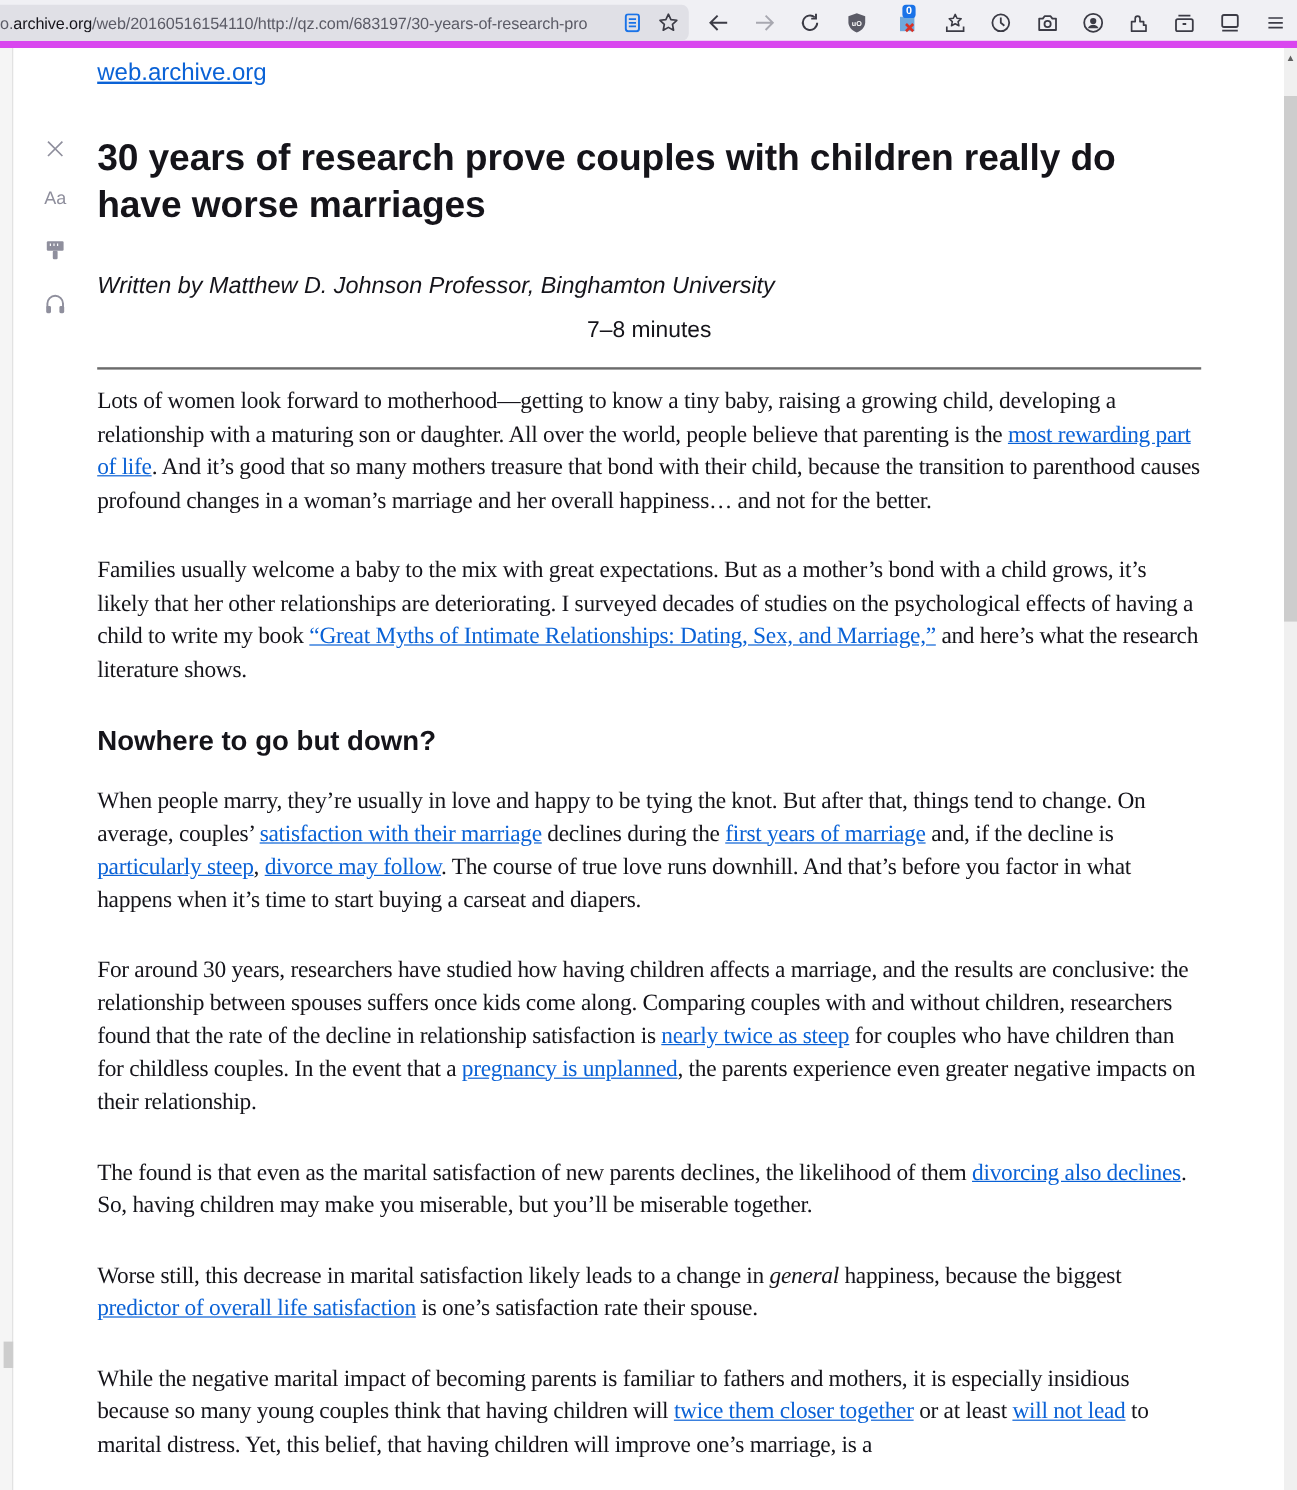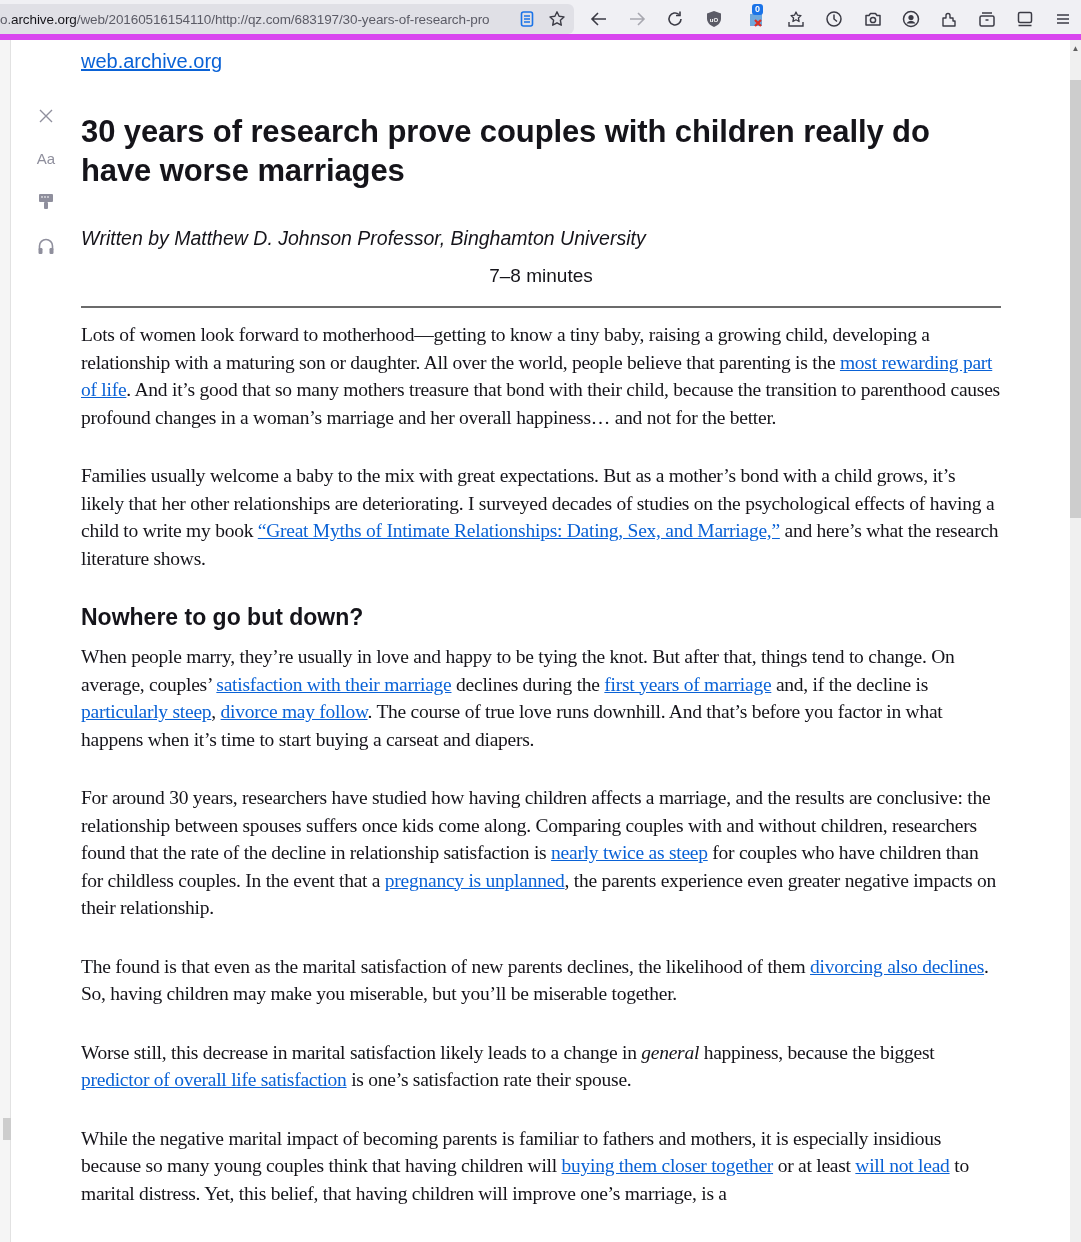--- a/index.html
+++ b/index.html
@@ -41,21 +41,21 @@
     background: #f5f5f5; border-right: 1px solid #e2e2e2;
   }
   .left-gutter-thumb {
     position: absolute; left: 3px; top: 1078px; width: 8px; height: 22px; background: #cdcdcd;
   }
 
   
   .reader-controls { position: absolute; left: 30px; top: 100px; width: 32px; }
   .rc-btn {
     position: absolute; left: 0; width: 32px; height: 32px;
-    display: flex; align-items: center; justify-content: center; color: #8f8f9d;
+    display: flex; align-items: flex-end; justify-content: center; color: #8f8f9d;
   }
   .rc-aa { font-size: 15px; color: #8f8f9d; }
 
   
   .vscroll {
     position: absolute; left: 1070px; top: 40px; width: 11px; height: 1202px; background: #f0f0f0;
   }
   .vscroll-arrow {
     position: absolute; left: 0; top: 0; width: 11px; height: 16px;
     display: flex; align-items: center; justify-content: center; font-size: 8px; color: #606060;
@@ -81,21 +81,21 @@
   .rule { margin-top: 17px; height: 2px; background: #6b6b6b; width: 920px; }
 
   .content { margin-top: 13px; }
   .content p {
     font-size: 19.5px; line-height: 27.5px; margin-bottom: 31px; color: #15141a;
     letter-spacing: -0.25px;
     font-family: Liberation Serif, serif;
   }
   .content a { color: #0a62d6; text-decoration: underline; }
   .content h3 {
-    font-size: 23px; font-weight: bold; line-height: 28px; margin-top: 22px; margin-bottom: 12px;
+    font-size: 23px; font-weight: bold; line-height: 28px; margin-top: 22px; margin-bottom: 23px;
   }
 </style>
 </head>
 <body>
 
 <div class="toolbar">
   <div class="urlbar">
     <div class="url-text"><span>o.</span><span class="host">archive.org</span><span>/web/20160516154110/http://qz.com/683197/30-years-of-research-pro</span></div>
     <div class="url-icon" style="left:517px;">
       <svg width="14" height="16" viewBox="0 0 14 16">
@@ -238,15 +238,15 @@
     <h3>Nowhere to go but down?</h3>
 
     <p><span>When people marry, they’re usually in love and happy to be tying the knot. But after that, things tend to change. On average, couples’ </span><a>satisfaction with their marriage</a><span> declines during the </span><a>first years of marriage</a><span> and, if the decline is </span><a>particularly steep</a><span>, </span><a>divorce may follow</a><span>. The course of true love runs downhill. And that’s before you factor in what happens when it’s time to start buying a carseat and diapers.</span></p>
 
     <p><span>For around 30 years, researchers have studied how having children affects a marriage, and the results are conclusive: the relationship between spouses suffers once kids come along. Comparing couples with and without children, researchers found that the rate of the decline in relationship satisfaction is </span><a>nearly twice as steep</a><span> for couples who have children than for childless couples. In the event that a </span><a>pregnancy is unplanned</a><span>, the parents experience even greater negative impacts on their relationship.</span></p>
 
     <p><span>The found is that even as the marital satisfaction of new parents declines, the likelihood of them </span><a>divorcing also declines</a><span>. So, having children may make you miserable, but you’ll be miserable together.</span></p>
 
     <p><span>Worse still, this decrease in marital satisfaction likely leads to a change in </span><em>general</em><span> happiness, because the biggest </span><a>predictor of overall life satisfaction</a><span> is one’s satisfaction rate their spouse.</span></p>
 
-    <p><span>While the negative marital impact of becoming parents is familiar to fathers and mothers, it is especially insidious because so many young couples think that having children will </span><a>buying them closer together</a><span> or at least </span><a>will not lead</a><span> to marital distress. Yet, this belief, that having children will improve one’s marriage, is a</span></p>
+    <p><span>While the negative marital impact of becoming parents is familiar to fathers and mothers, it is especially insidious because so many young couples think that having children will </span><a>twice them closer together</a><span> or at least </span><a>will not lead</a><span> to marital distress. Yet, this belief, that having children will improve one’s marriage, is a</span></p>
   </div>
 </div>
 
 </body></html>

